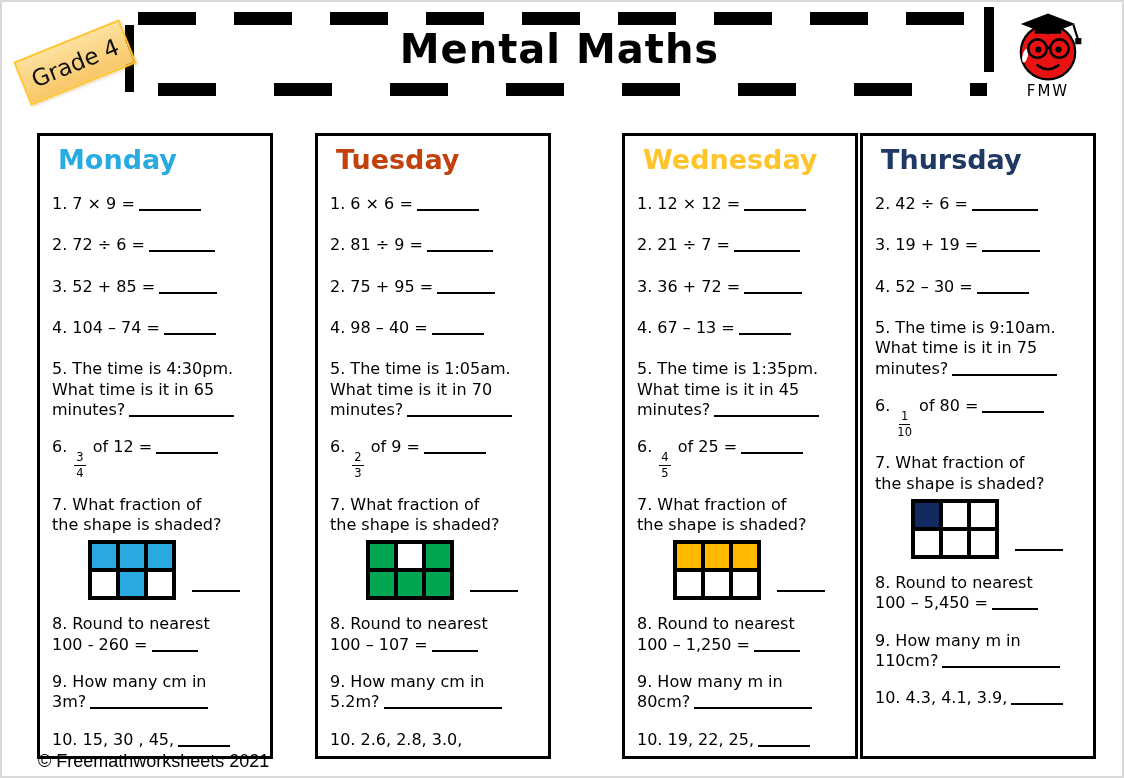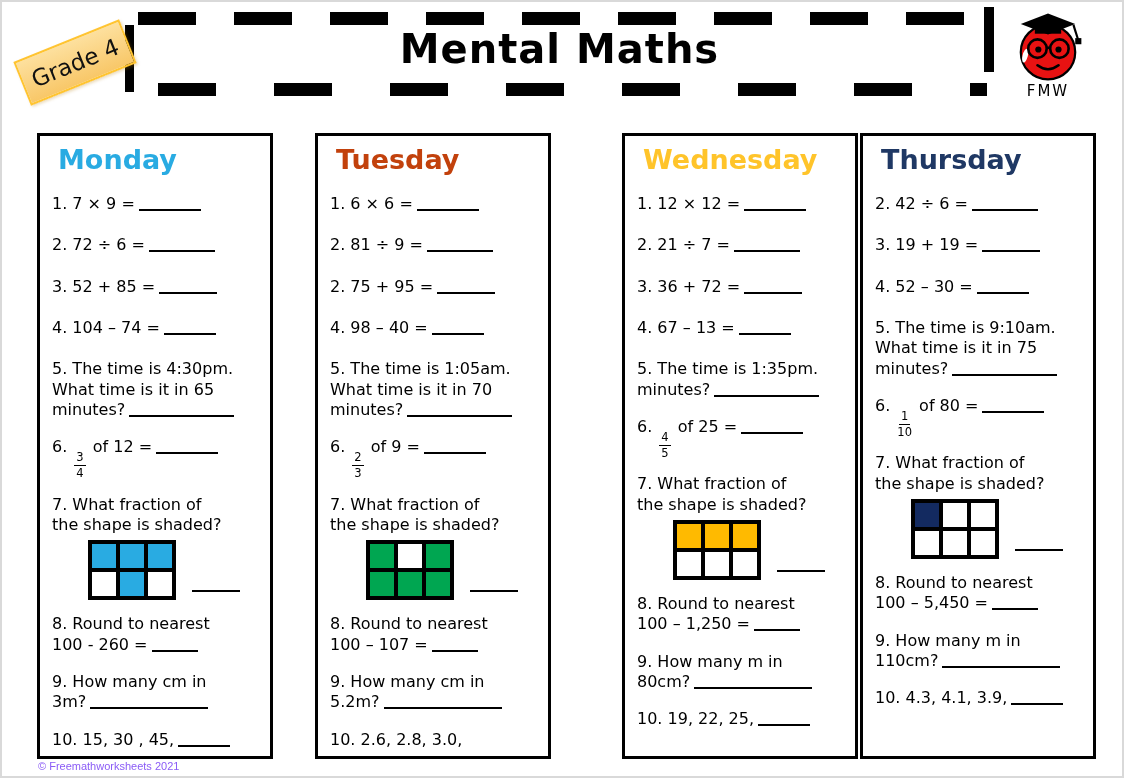--- a/index.html
+++ b/index.html
@@ -71,21 +71,21 @@
   .shape-row { display:flex; align-items:flex-end; margin:0 0 14px 36px; }
   .shape {
     display:grid; grid-template-columns:repeat(3,24px); grid-auto-rows:24px;
     gap:4px; background:#000; padding:4px;
   }
   .cell { display:block; background:#fff; }
   .shape-row .blank { margin:0 0 8px 16px; }
 
   
   #copyright-footer {
-    position:absolute; left:36px; bottom:4px; font-size:11px; color:#8b5cf6;
+    position:absolute; left:36px; bottom:4px; font-size:18px; color:#000000;
     font-family:"Liberation Sans", sans-serif;
   }
 </style>
 </head>
 <body>
 
 <div id="page">
 
   <div id="header-box">
     <div class="dash-strip dash-top"></div>
@@ -208,20 +208,21 @@
   </div>
 
   <div class="day-col" style="left:620px">
     <div class="day-title" style="color: rgb(255, 196, 42);">Wednesday</div>
     <div class="q"><span>1. 12 × 12 =</span><span class="blank w62"></span></div>
     <div class="q"><span>2. 21 ÷ 7 =</span><span class="blank w66"></span></div>
     <div class="q"><span>3. 36 + 72 =</span><span class="blank w58"></span></div>
     <div class="q"><span>4. 67 – 13 =</span><span class="blank w52"></span></div>
     <div class="q mb-sm">
       <div>5. The time is 1:35pm.</div>
+      <div>What time is it in 45</div>
       <div><span>minutes?</span><span class="blank w105"></span></div>
     </div>
     <div class="q q6">
       <span>6.</span>
       <span class="frac">
           <span class="fnum">4</span>
           <span class="fden">5</span>
         </span>
       <span>of 25 =</span><span class="blank w62"></span>
     </div>

